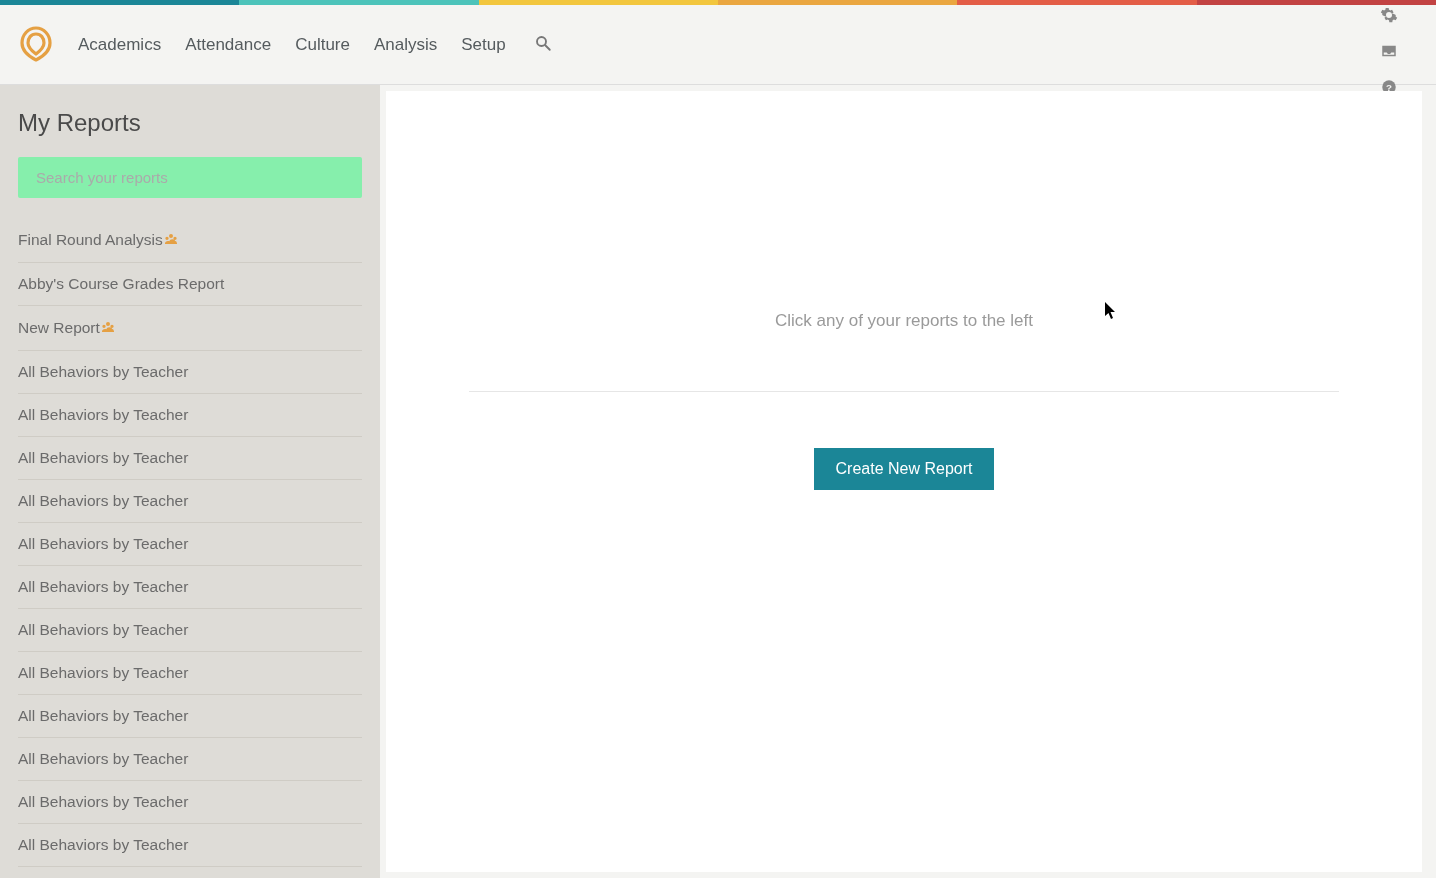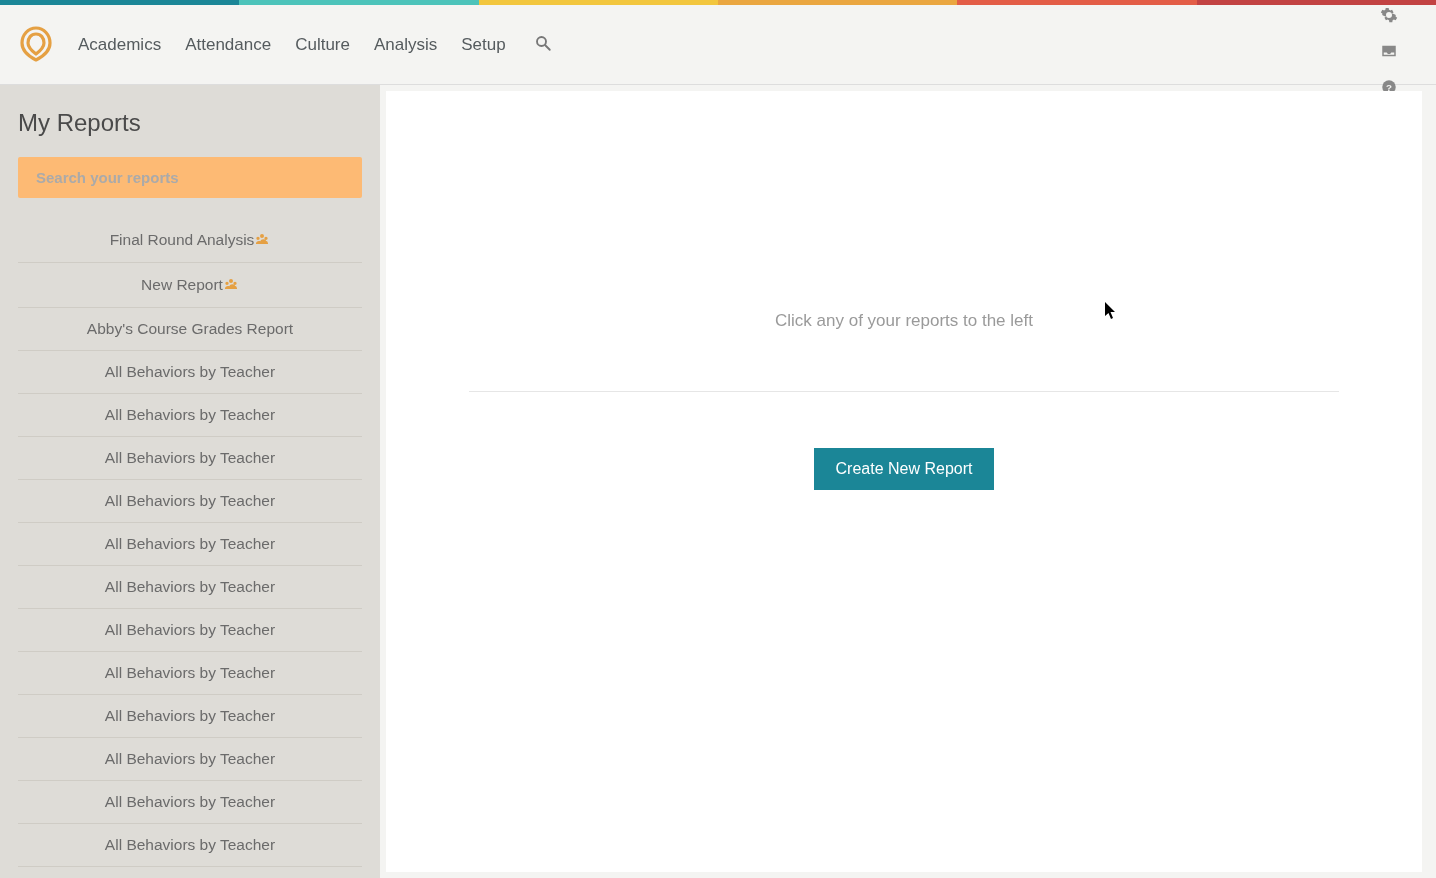--- a/index.html
+++ b/index.html
@@ -22,25 +22,25 @@
     .org-block { text-align: right; margin-right: 4px; }
     .org-name { color: #5a5a5a; font-size: 15px; font-weight: 500; }
     .org-year { color: #8a8a8a; font-size: 13px; }
     .top-icon { color: #888; cursor: pointer; display: inline-flex; align-items: center; }
     .top-icon.orange { color: #e5a043; }
 
     .layout { display: flex; height: calc(100% - 85px); }
 
     .sidebar { width: 380px; background: #dedcd7; padding: 24px 18px; overflow-y: auto; }
     .sidebar-title { font-size: 24px; color: #4a4a4a; font-weight: 500; margin-bottom: 20px; }
-    .search-reports { width: 100%; padding: 12px 18px; border: none; border-radius: 2px; background: #fdba74; font-size: 15px; color: #666; outline: none; margin-bottom: 6px; font-weight: bold; }
+    .search-reports { width: 100%; padding: 12px 18px; border: none; border-radius: 2px; background: #86efac; font-size: 15px; color: #666; outline: none; margin-bottom: 6px; }
     .search-reports::placeholder { color: #aaa; }
 
     .report-list { margin-top: 24px; }
-    .report-item { display: flex; align-items: center; justify-content: center; padding: 12px 0; border-bottom: 1px solid #cfccc5; color: #6b6b6b; font-size: 15.5px; cursor: pointer; }
+    .report-item { display: flex; align-items: center; justify-content: flex-start; padding: 12px 0; border-bottom: 1px solid #cfccc5; color: #6b6b6b; font-size: 15.5px; cursor: pointer; }
     .report-item:first-child { padding-top: 2px; }
     .share-icon { color: #e5a043; }
 
     .main { flex: 1; background: #fff; display: flex; flex-direction: column; align-items: center; padding-top: 220px; margin: 6px 14px 6px 6px; }
     .main-heading { font-size: 33px; color: #606463; font-weight: 400; margin-bottom: 20px; }
     .main-sub { font-size: 17px; color: #9a9a9a; margin-bottom: 60px; }
     .rule { width: 84%; border: none; border-top: 1px solid #e6e6e6; margin-bottom: 56px; }
     .create-btn { background: #1b8697; color: #fff; border: none; padding: 12px 22px; font-size: 16px; cursor: pointer; }
 
     .cursor-arrow { position: fixed; width: 12px; height: 18px; pointer-events: none; z-index: 9999; }
@@ -113,27 +113,27 @@
     <h2 class="sidebar-title">My Reports</h2>
     <input class="search-reports" placeholder="Search your reports" style="">
     <div class="report-list">
         <div class="report-item">
           <span>Final Round Analysis</span>
           <span class="share-icon"><svg viewBox="0 0 24 24" width="16" height="16">
               <path d="M12 6a3 3 0 100 6 3 3 0 000-6zm-6 4a2.5 2.5 0 100 5 2.5 2.5 0 000-5zm12 0a2.5 2.5 0 100 5 2.5 2.5 0 000-5zM3 20c0-2 2-3.5 4.5-3.5.8 0 1.5.2 2.1.5.3-1.8 2-3 4.4-3s4.1 1.2 4.4 3c.6-.3 1.3-.5 2.1-.5C18.5 16.5 21 18 21 20v1H3v-1z" fill="currentColor"></path>
             </svg></span>
         </div>
         <div class="report-item">
+          <span>Abby's Course Grades Report</span>
+        </div>
+        <div class="report-item">
           <span>New Report</span>
           <span class="share-icon"><svg viewBox="0 0 24 24" width="16" height="16">
               <path d="M12 6a3 3 0 100 6 3 3 0 000-6zm-6 4a2.5 2.5 0 100 5 2.5 2.5 0 000-5zm12 0a2.5 2.5 0 100 5 2.5 2.5 0 000-5zM3 20c0-2 2-3.5 4.5-3.5.8 0 1.5.2 2.1.5.3-1.8 2-3 4.4-3s4.1 1.2 4.4 3c.6-.3 1.3-.5 2.1-.5C18.5 16.5 21 18 21 20v1H3v-1z" fill="currentColor"></path>
             </svg></span>
-        </div>
-        <div class="report-item">
-          <span>Abby's Course Grades Report</span>
         </div>
         <div class="report-item">
           <span>All Behaviors by Teacher</span>
         </div>
         <div class="report-item">
           <span>All Behaviors by Teacher</span>
         </div>
         <div class="report-item">
           <span>All Behaviors by Teacher</span>
         </div>

